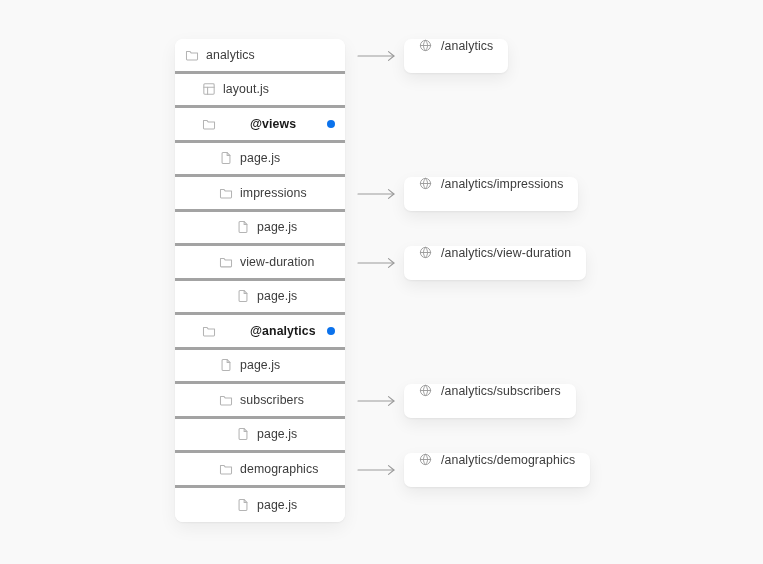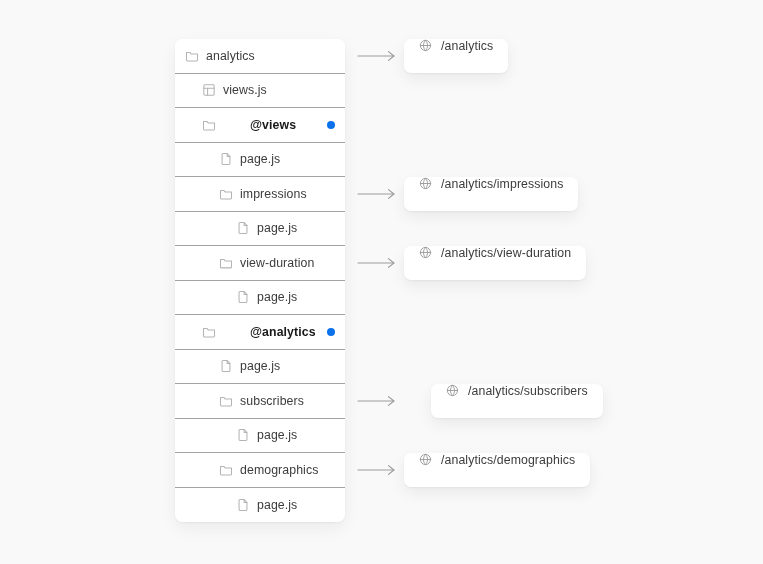--- a/index.html
+++ b/index.html
@@ -28,21 +28,21 @@
     border-radius: 8px;
     box-shadow: 0 1px 2px rgba(0,0,0,0.05),
                 0 6px 18px rgba(0,0,0,0.06);
     overflow: hidden;
   }
   .tree-row {
     position: relative;
     height: 34.5px;
     display: flex;
     align-items: center;
-    border-bottom: 1px solid #a3a3a3;
+    border-bottom: 3px solid #a3a3a3;
     padding-right: 10px;
     background: #fff;
   }
   .tree-row:last-child { border-bottom: none; }
 
   .tree-row .row-inner {
     display: flex;
     align-items: center;
     gap: 7px;
   }
@@ -140,21 +140,21 @@
       </div>
       <div class="tree-row lvl-1">
         <div class="row-inner">
           <span class="ic">
   <svg viewBox="0 0 16 16" fill="none" stroke="currentColor" stroke-width="1.2" stroke-linecap="round" stroke-linejoin="round">
     <rect x="2.1" y="2.1" width="11.8" height="11.8" rx="1.1"></rect>
     <path d="M2.1 5.9h11.8"></path>
     <path d="M6.4 5.9v8"></path>
   </svg>
 </span>
-          <span class="t-label">views.js</span>
+          <span class="t-label">layout.js</span>
         </div>
       </div>
       <div class="tree-row lvl-1">
         <div class="row-inner">
           <span class="ic">
   <svg viewBox="0 0 16 16" fill="none" stroke="currentColor" stroke-width="1.2" stroke-linecap="round" stroke-linejoin="round">
     <path d="M1.7 4.1h4.1l1.2 1.5h7.3v7.1a.9.9 0 0 1-.9.9H2.6a.9.9 0 0 1-.9-.9V4.1z"></path>
   </svg>
 </span>
           <span class="t-label bold">@views</span>
@@ -328,21 +328,21 @@
           <span class="globe">
   <svg viewBox="0 0 16 16" fill="none" stroke="currentColor" stroke-width="1.15" stroke-linecap="round" stroke-linejoin="round">
     <circle cx="8" cy="8" r="6.3"></circle>
     <path d="M1.7 8h12.6"></path>
     <path d="M8 1.7c1.6 1.8 2.5 4 2.5 6.3S9.6 12.5 8 14.3C6.4 12.5 5.5 10.3 5.5 8S6.4 3.5 8 1.7z"></path>
   </svg>
 </span>
           <span class="url-text">/analytics/view-duration</span>
         </div>
       </div>
-      <div class="map-row" style="top: 384px; gap: 27px;">
+      <div class="map-row" style="top: 384px;">
         <span class="arrow">
   <svg viewBox="0 0 40 12" fill="none" stroke="currentColor" stroke-width="1.15" stroke-linecap="round" stroke-linejoin="round">
     <path d="M1 6h36"></path>
     <path d="M31.5 1.6 36.9 6l-5.4 4.4"></path>
   </svg>
 </span>
         <div class="url-card">
           <span class="globe">
   <svg viewBox="0 0 16 16" fill="none" stroke="currentColor" stroke-width="1.15" stroke-linecap="round" stroke-linejoin="round">
     <circle cx="8" cy="8" r="6.3"></circle>

